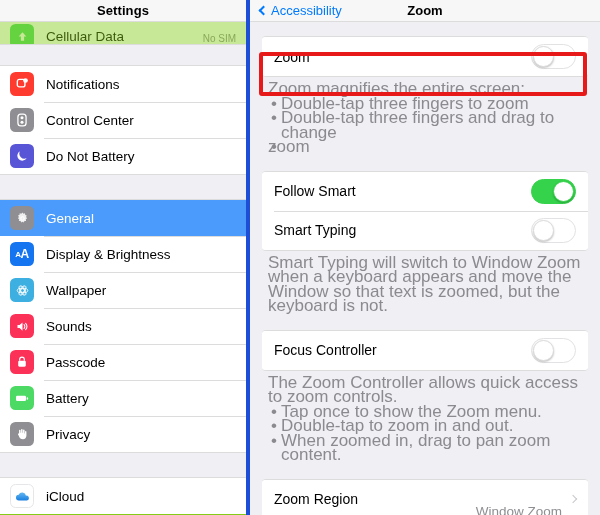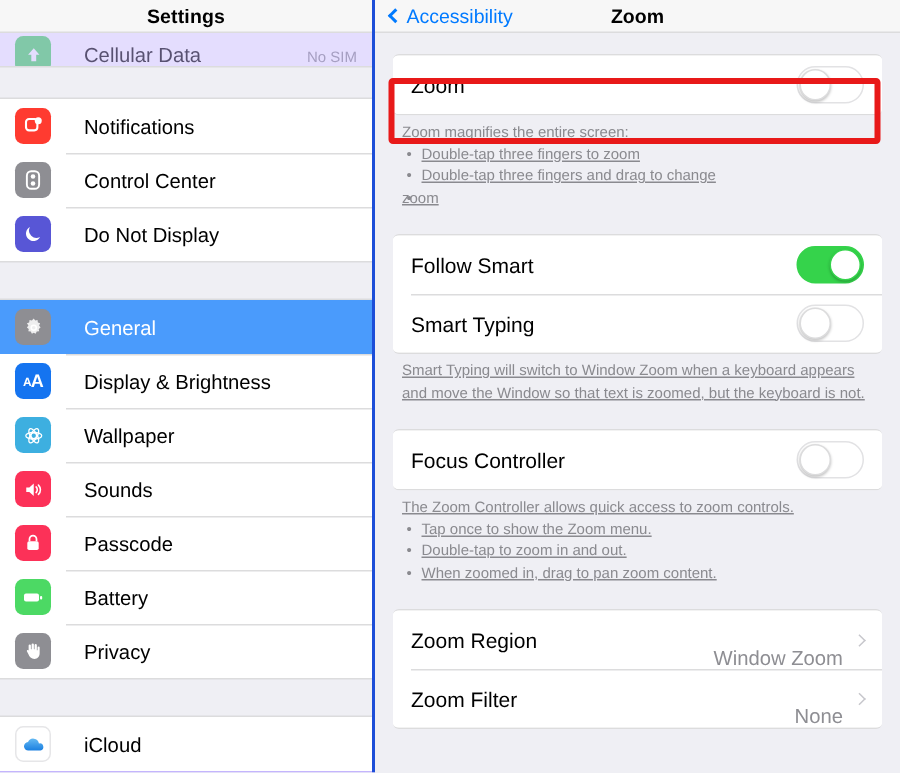--- a/index.html
+++ b/index.html
@@ -8,22 +8,22 @@
     font-family:"Liberation Sans", sans-serif;
     background:#efeff4;
     overflow:hidden;
     -webkit-font-smoothing:antialiased;
   }
   #app { position:relative; width:600px; height:515px; display:flex; }
 
   
   .left-pane {
     width:250px; height:515px;
-    background:#c4b5fd;
-    border-right:2px solid #1d4ed8;
+    background:#84cc16;
+    border-right:4px solid #1d4ed8;
     position:relative;
     overflow:hidden;
   }
   .left-header {
     height:22px;
     background:#f7f7f7;
     display:flex; align-items:center; justify-content:center;
     border-bottom:1px solid #dcdcdd;
   }
   .left-header-title {
@@ -53,21 +53,21 @@
   .row.selected::before { display:none; }
 
   .icon {
     width:24px; height:24px; border-radius:5.5px;
     flex:0 0 24px;
     display:flex; align-items:center; justify-content:center;
     color:#fff; font-size:11px; font-weight:bold;
     overflow:hidden;
   }
   .row-label {
-    margin-left:22px;
+    margin-left:12px;
     font-size:13.5px; color:#000;
     white-space:nowrap;
   }
   .row-value {
     margin-left:auto; font-size:10px; color:#8e8e93;
   }
   .gap {
     height:22px; background:#efeff4;
     border-top:1px solid #dcdcdd; border-bottom:1px solid #dcdcdd;
   }
@@ -143,22 +143,22 @@
     position:absolute; top:1px; left:1px;
     width:21px; height:21px; border-radius:50%;
     background:#fff;
     border:1px solid #dcdcdd;
     box-shadow:0 1px 2px rgba(0,0,0,.25);
   }
   .toggle.on { background:#35d34b; border-color:#35d34b; }
   .toggle.on .knob { left:auto; right:1px; border-color:#35d34b; }
 
   .note {
-    font-size:10px; line-height:14.5px;
-    color:#8a8a8f; padding:5px 6px 8px 6px;text-decoration:underline;
+    font-size:17px; line-height:14.5px;
+    color:#8a8a8f; padding:5px 6px 8px 6px;
   }
   .note ul { list-style:none; margin:0; padding:0; }
   .note li { position:relative; padding-left:13px; }
   .note li::before {
     content:"•"; position:absolute; left:3px; top:0;
     color:#8a8a8f;
   }
   .note .hang { padding-left:0; }
 
   .spacer-sm { height:8px; }
@@ -217,21 +217,21 @@
         </div>
         <div class="row-label">Control Center</div>
       </div>
 
       <div class="row">
         <div class="icon" style="background:#5856d6;">
           <svg width="14" height="14" viewBox="0 0 24 24" fill="#fff">
             <path d="M20 15.5A8.5 8.5 0 0 1 8.5 4a8.5 8.5 0 1 0 11.5 11.5z"></path>
           </svg>
         </div>
-        <div class="row-label">Do Not Display</div>
+        <div class="row-label">Do Not Battery</div>
       </div>
 
       <div class="gap tall"></div>
 
       <div class="row selected">
         <div class="icon" style="background:#8e8e93;">
           <svg width="15" height="15" viewBox="0 0 24 24" fill="#fff">
             <path d="M12 8.5a3.5 3.5 0 1 0 0 7 3.5 3.5 0 0 0 0-7zm0 5.4a1.9 1.9 0 1 1 0-3.8 1.9 1.9 0 0 1 0 3.8z"></path>
             <path d="M12 2.2l1.5 2.1 2.5-.6.4 2.6 2.4 1-1.1 2.3 1.6 2-2 1.7.5 2.5-2.6.3-1.2 2.3-2-1.2-2 1.2-1.2-2.3-2.6-.3.5-2.5-2-1.7 1.6-2L4.7 7.3l2.4-1 .4-2.6 2.5.6z" opacity=".85"></path>
           </svg>

